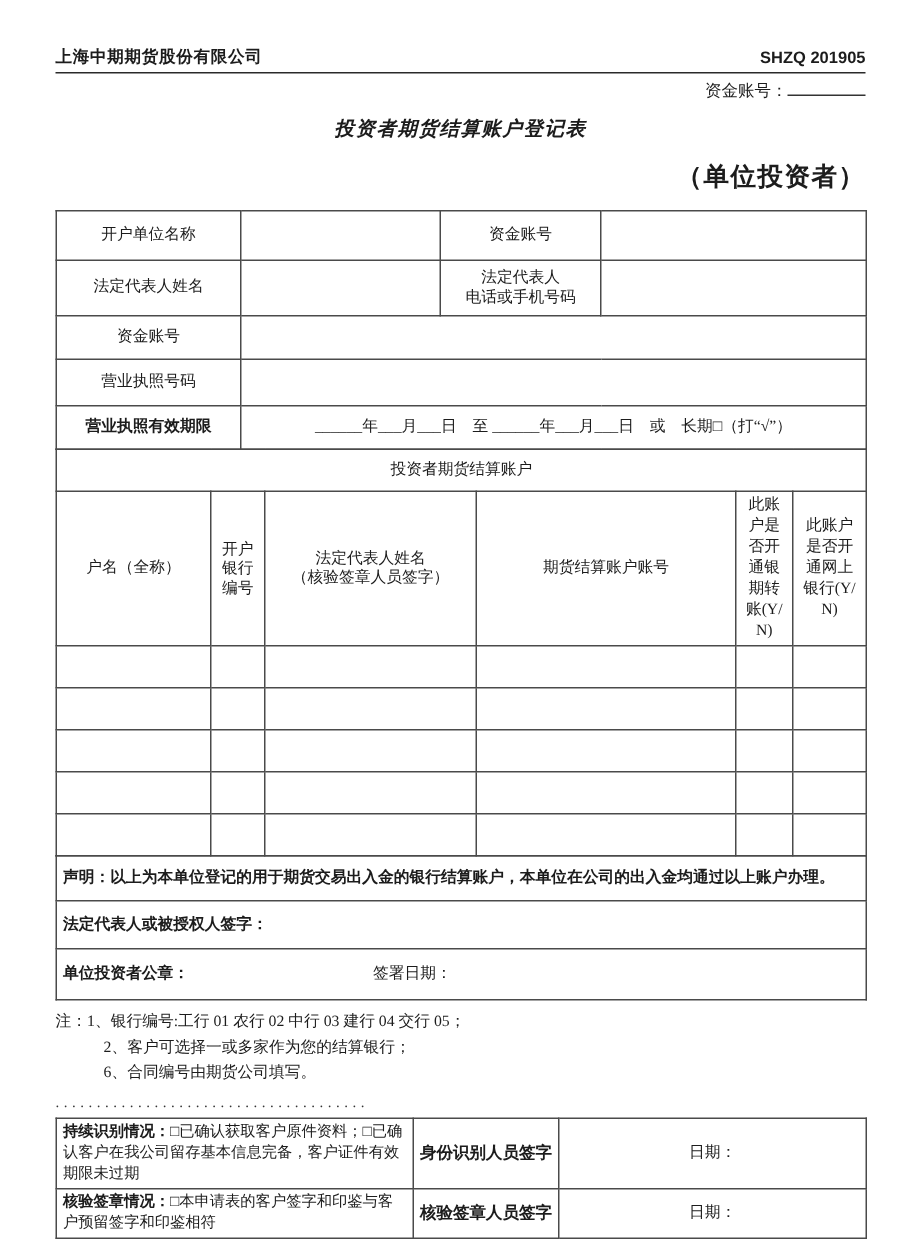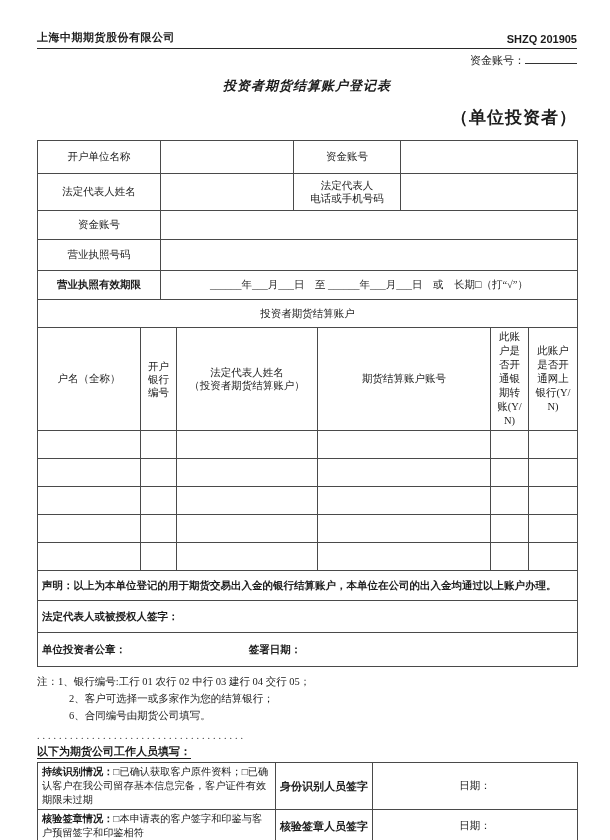--- a/index.html
+++ b/index.html
@@ -129,21 +129,21 @@
     </tr>
     <tr style="height:58px">
       <td class="lbl">户名（全称）</td>
       <td class="lbl vstack">
         <div>开户</div>
         <div>银行</div>
         <div>编号</div>
       </td>
       <td class="lbl vstack">
         <div>法定代表人姓名</div>
-        <div>（投资者期货结算账户）</div>
+        <div>（核验签章人员签字）</div>
       </td>
       <td class="lbl">期货结算账户账号</td>
       <td class="small">此账户是否开通银期转账(Y/N)</td>
       <td class="small">此账户是否开通网上银行(Y/N)</td>
     </tr>
     <tr style="height:28px">
       <td class="blank"></td>
           <td class="blank"></td>
           <td class="blank"></td>
           <td class="blank"></td>
@@ -192,37 +192,36 @@
     <tbody>
         <tr style="height:30px">
       <td class="bold">声明：以上为本单位登记的用于期货交易出入金的银行结算账户，本单位在公司的出入金均通过以上账户办理。</td>
     </tr>
     <tr style="height:32px">
       <td class="bold">法定代表人或被授权人签字：</td>
     </tr>
     <tr style="height:34px">
       <td>
         <span class="bold" style="font-weight:bold">单位投资者公章：</span>
-        <span style="font-weight:bold; margin-left:120px">签署日期：</span>
+        <span style="font-weight:normal; margin-left:120px">签署日期：</span>
       </td>
     </tr>
   </tbody>
     </table>
 
   <div class="notes">
     <div class="row1">
       <span>注：</span>
       <span>1、银行编号:工行 01 农行 02 中行 03 建行 04 交行 05；</span>
     </div>
     <div class="indent">2、客户可选择一或多家作为您的结算银行；</div>
     <div class="indent">6、合同编号由期货公司填写。</div>
   </div>
 
   <div class="dotted">......................................</div>
-  <div class="staff-heading">以下为期货公司工作人员填写：</div>
 
   <table class="tbl staff">
     <colgroup>
         <col style="width:238px">
         <col style="width:97px">
         <col style="width:205px">
       </colgroup>
     <tbody>
         <tr style="height:32px">
       <td class="desc">

